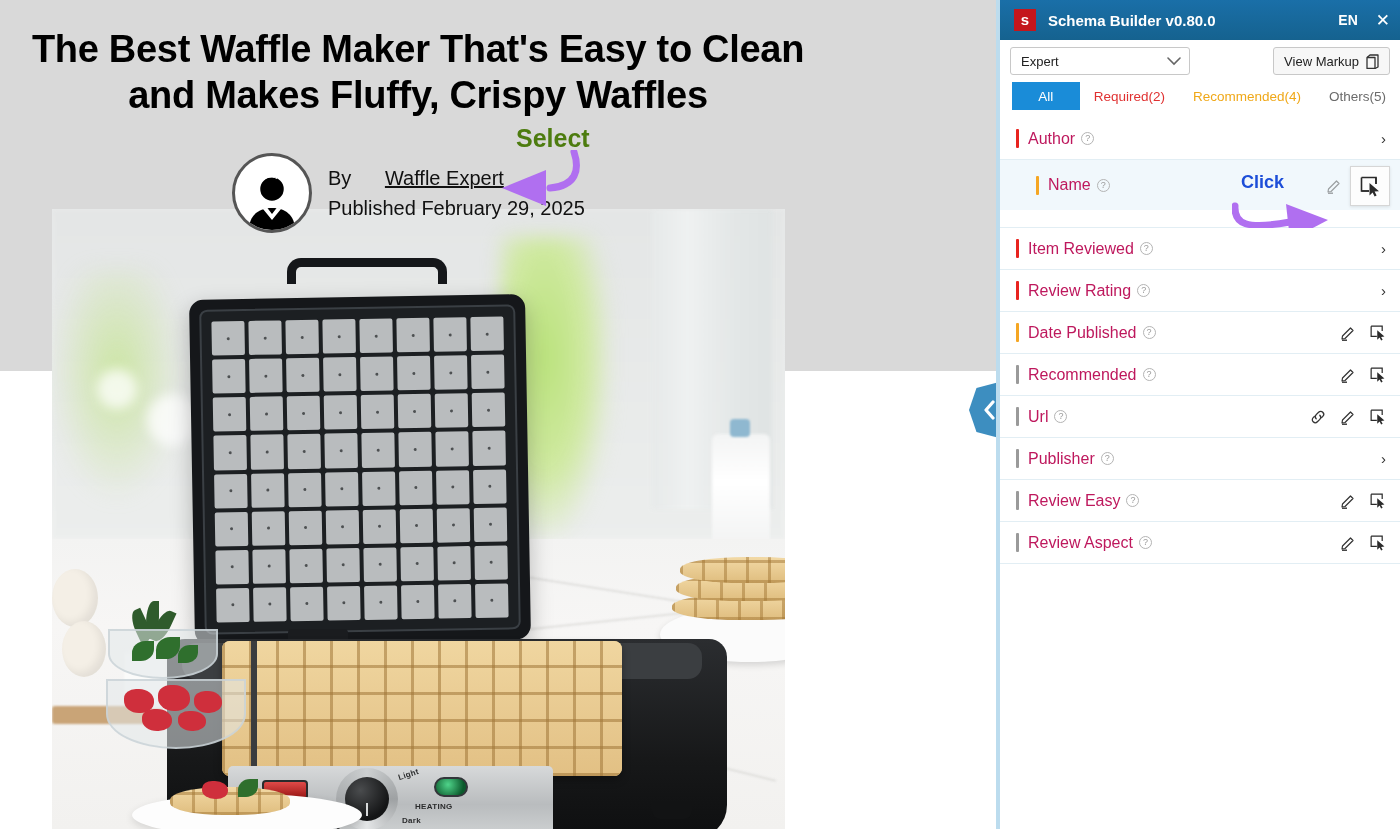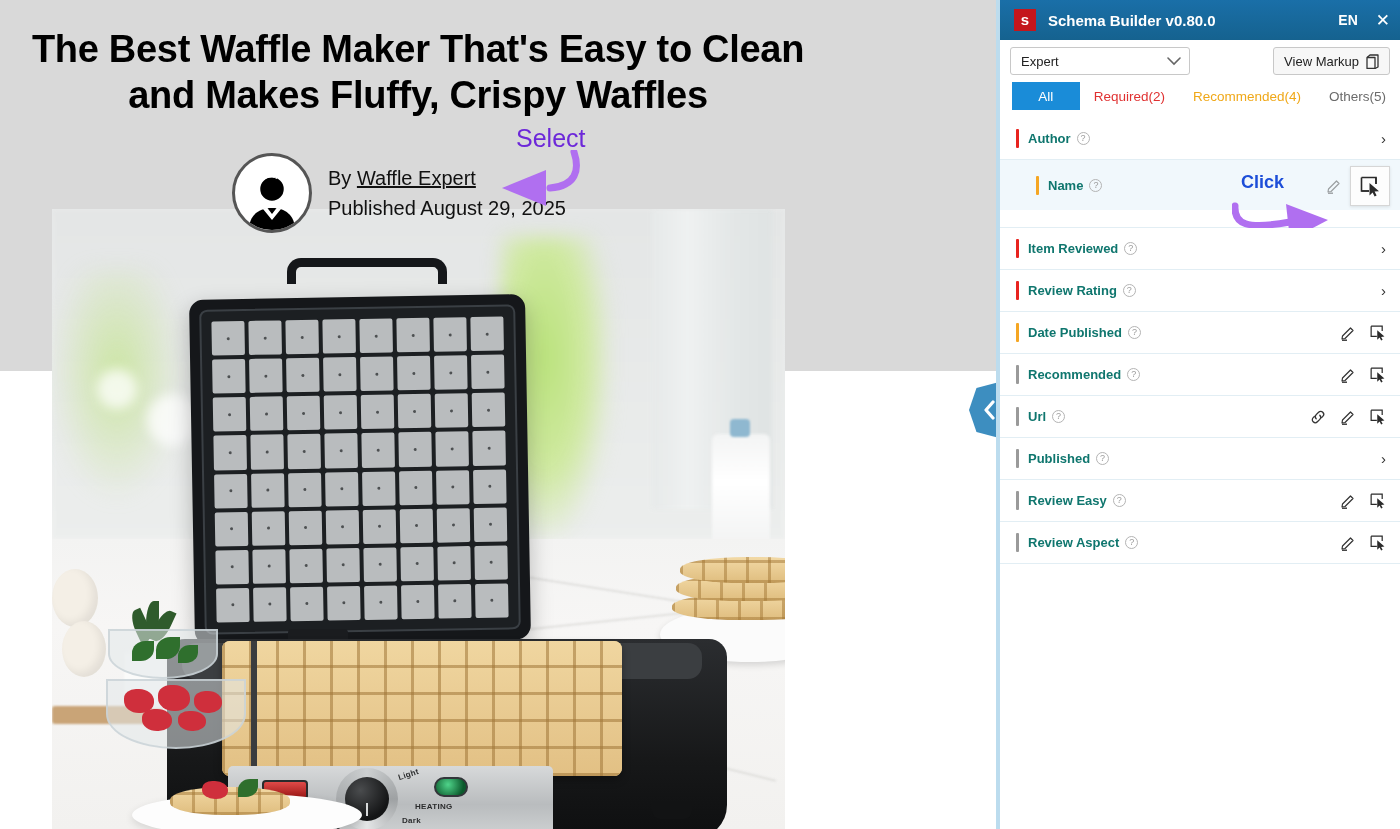--- a/index.html
+++ b/index.html
@@ -37,26 +37,26 @@
     position: absolute; left: 232px; top: 153px;
     display: flex; align-items: center; gap: 16px;
   }
   .avatar {
     width: 80px; height: 80px; border-radius: 50%;
     border: 3px solid #555; background: #fff;
     display: flex; align-items: flex-end; justify-content: center;
     overflow: hidden; flex: 0 0 auto;
   }
   .byline-text { font-size: 20px; color: #111; line-height: 30px; }
-  .byline-text .author-link { text-decoration: underline; }
+  .byline-text .author-link { text-decoration: underline; margin-left: 28px; }
 
   
   .ann-select-label {
     position: absolute; left: 516px; top: 124px;
-    font-size: 25px; font-weight: normal; color: #6d28d9;
+    font-size: 25px; font-weight: bold; color: #4d7c0f;
   }
   .ann-select-arrow { position: absolute; left: 488px; top: 150px; }
 
   
   .photo {
     position: absolute; left: 52px; top: 209px;
     width: 733px; height: 620px;
     overflow: hidden;
     background: linear-gradient(180deg,#e9ebeb 0%, #eceeee 42%, #f3f3f2 52%, #f6f5f4 100%);
   }
@@ -310,21 +310,21 @@
   .prop-row.nested-wrap {
     height: 50px; border-bottom: none; background: #f1f8fc;
     padding-left: 36px;
   }
   .lvl-bar {
     width: 3px; height: 19px; flex: 0 0 auto; margin-right: 9px; border-radius: 1px;
   }
   .bar-required { background: #e8231f; }
   .bar-recommended { background: #f5a623; }
   .bar-other { background: #9a9a9a; }
-  .prop-label { font-size: 13px; color: #0f766e; white-space: nowrap; font-weight: bold; }
+  .prop-label { font-size: 16px; color: #be185d; white-space: nowrap; }
   .help-icon {
     width: 13px; height: 13px; border-radius: 50%;
     border: 1px solid #b4b4b4; color: #9a9a9a;
     font-size: 9px; line-height: 11px; text-align: center;
     margin-left: 6px; flex: 0 0 auto; cursor: pointer;
   }
   .row-actions { margin-left: auto; display: flex; align-items: center; gap: 14px; }
   .chev-right { color: #333; font-size: 15px; line-height: 1; cursor: pointer; }
   .ico { cursor: pointer; display: block; }
 
@@ -508,21 +508,21 @@
           <path d="M14 12 A13 13 0 0 1 32 6 L32 7 A12 12 0 0 0 15 13 Z" fill="#fff"></path>
           <circle cx="27" cy="17" r="13" fill="none" stroke="#fff" stroke-width="2.5"></circle>
           <path d="M4 58 C4 43 14 36 27 36 C40 36 50 43 50 58 Z" fill="#000"></path>
           <path d="M18 37 L27 48 L36 37 L32 35.6 L27 42 L22 35.6 Z" fill="#fff"></path>
         </svg>
       </div>
       <div class="byline-text">
         <div>
           <span>By </span><span class="author-link">Waffle Expert</span>
         </div>
-        <div>Published August 29, 2025</div>
+        <div>Published February 29, 2025</div>
       </div>
     </div>
 
     <div class="ann-select-label">Select</div>
     <svg class="ann-select-arrow" width="118" height="62" viewBox="0 0 118 62">
       <path d="M86 2 C92 20 88 36 62 38" stroke="#b06ff0" stroke-width="7" fill="none" stroke-linecap="round"></path>
       <path d="M14 38 L58 20 L58 56 Z" fill="#b06ff0"></path>
     </svg>
   </div>
 
@@ -667,21 +667,21 @@
           </svg>
           <svg class="ico" width="16" height="16" viewBox="0 0 21 21">
             <path d="M1.5 1.5 L16 1.5 L16 8 M1.5 1.5 L1.5 15 L9 15" fill="none" stroke="#2b2b2b" stroke-width="1.6"></path>
             <path d="M9.5 7 L9.5 19.5 L12.6 16.4 L14.6 20.5 L16.6 19.5 L14.6 15.6 L19 15.2 Z" fill="#2b2b2b"></path>
           </svg>
         </span>
       </div>
 
       <div class="prop-row">
         <span class="lvl-bar bar-other"></span>
-        <span class="prop-label">Published</span>
+        <span class="prop-label">Publisher</span>
         <span class="help-icon">?</span>
         <span class="row-actions">
           <span class="chev-right">›</span>
         </span>
       </div>
 
       <div class="prop-row">
         <span class="lvl-bar bar-other"></span>
         <span class="prop-label">Review Easy</span>
         <span class="help-icon">?</span>

